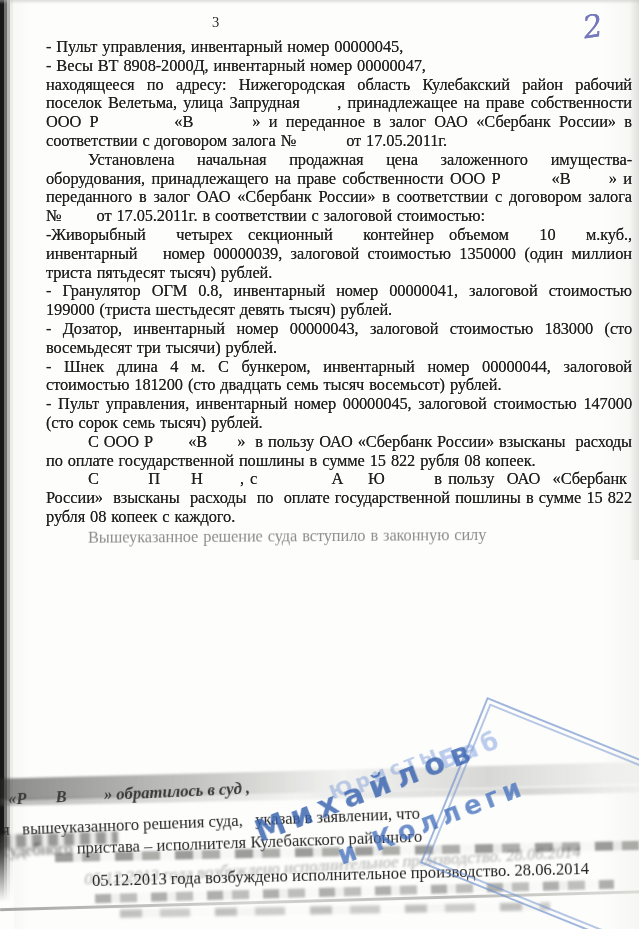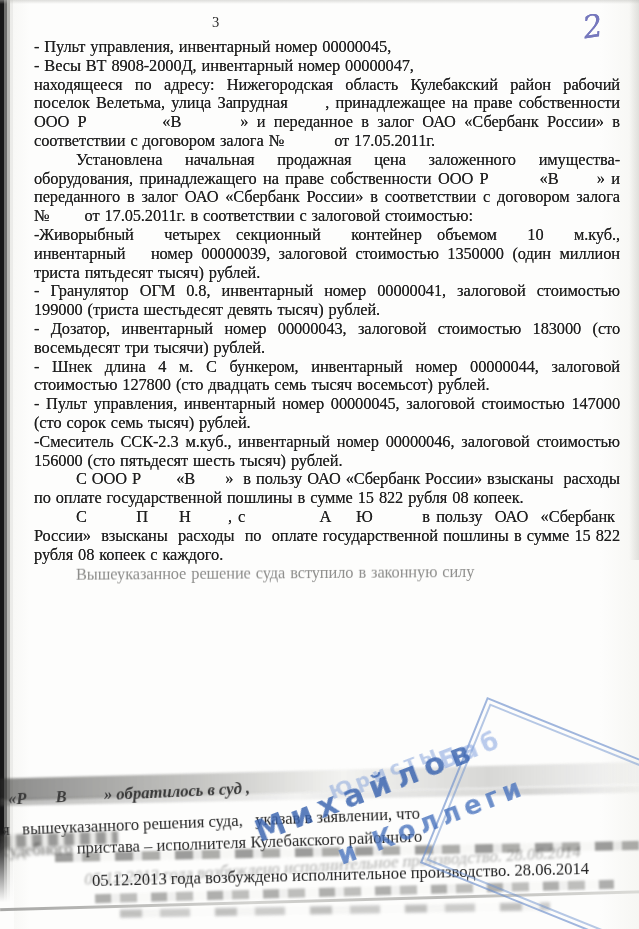--- a/index.html
+++ b/index.html
@@ -16,21 +16,21 @@
   .edge-right{position:absolute;right:0;top:0;width:10px;height:560px;
     background:linear-gradient(270deg,rgba(205,205,200,.55),rgba(205,205,200,0));}
   .edge-top{position:absolute;left:0;top:0;width:100%;height:4px;
     background:linear-gradient(180deg,rgba(190,190,186,.5),rgba(190,190,186,0));}
 
   .page-number{position:absolute;left:212px;top:14px;font-size:14.5px;color:#2a2a2a;}
   .handwritten{position:absolute;right:36px;top:8px;font-size:31px;font-style:italic;
     color:#7678bd;transform:rotate(-9deg);font-family:"DejaVu Serif",serif;
     text-shadow:0 0 .5px #7678bd;}
 
-  .content{position:absolute;left:34px;top:38px;width:586px;}
+  .content{position:absolute;left:46px;top:38px;width:586px;}
   .content p{margin:0;font-size:16.4px;line-height:18.8px;text-align:justify;
     letter-spacing:-0.1px;word-spacing:1px;color:#1e1e1e;
     text-shadow:0 0 .35px rgba(30,30,30,.8);}
   .content p.indent{text-indent:42px;}
   .content p.faint{color:#8e8e8c;filter:blur(.6px);text-shadow:none;
     transform:skewY(-.4deg);}
 
   
   .creaseA{position:absolute;left:0;top:770px;width:660px;height:22px;
     transform:rotate(-1.5deg);filter:blur(1.1px);
@@ -94,23 +94,22 @@
   <div class="handwritten">2</div>
 
   <div class="content">
     <p>- Пульт управления, инвентарный номер 00000045,</p>
     <p>- Весы ВТ 8908-2000Д, инвентарный номер 00000047,</p>
     <p>находящееся по адресу: Нижегородская область Кулебакский район рабочий поселок Велетьма, улица Запрудная&nbsp;&nbsp;&nbsp;&nbsp;&nbsp;&nbsp;, принадлежащее на праве собственности ООО Р&nbsp;&nbsp;&nbsp;&nbsp;&nbsp;&nbsp;&nbsp;&nbsp; «В&nbsp;&nbsp;&nbsp;&nbsp;&nbsp;&nbsp;&nbsp;» и переданное в залог ОАО «Сбербанк России» в соответствии с договором залога №&nbsp;&nbsp;&nbsp;&nbsp;&nbsp;&nbsp;&nbsp;&nbsp;&nbsp; от 17.05.2011г.</p>
     <p class="indent">Установлена начальная продажная цена заложенного имущества-оборудования, принадлежащего на праве собственности ООО Р&nbsp;&nbsp;&nbsp;&nbsp;&nbsp;&nbsp;&nbsp; «В&nbsp;&nbsp;&nbsp;&nbsp;&nbsp;&nbsp;» и переданного в залог ОАО «Сбербанк России» в соответствии с договором залога №&nbsp;&nbsp;&nbsp;&nbsp;&nbsp;&nbsp; от 17.05.2011г. в соответствии с залоговой стоимостью:</p>
     <p>-Живорыбный&nbsp; четырех секционный&nbsp; контейнер объемом&nbsp; 10&nbsp; м.куб., инвентарный&nbsp;&nbsp; номер 00000039, залоговой стоимостью 1350000 (один миллион триста пятьдесят тысяч) рублей.</p>
     <p>- Гранулятор ОГМ 0.8, инвентарный номер 00000041, залоговой стоимостью 199000 (триста шестьдесят девять тысяч) рублей.</p>
     <p>- Дозатор, инвентарный номер 00000043, залоговой стоимостью 183000 (сто восемьдесят три тысячи) рублей.</p>
-    <p>- Шнек длина 4 м. С бункером, инвентарный номер 00000044, залоговой стоимостью 127800 (сто двадцать семь тысяч восемьсот) рублей.</p>
+    <p>- Шнек длина 4 м. С бункером, инвентарный номер 00000044, залоговой стоимостью 181200 (сто двадцать семь тысяч восемьсот) рублей.</p>
     <p>- Пульт управления, инвентарный номер 00000045, залоговой стоимостью 147000 (сто сорок семь тысяч) рублей.</p>
-    <p>-Смеситель ССК-2.3 м.куб., инвентарный номер 00000046, залоговой стоимостью 156000 (сто пятьдесят шесть тысяч) рублей.</p>
     <p class="indent">С ООО Р&nbsp;&nbsp;&nbsp;&nbsp;&nbsp;&nbsp; «В&nbsp;&nbsp;&nbsp;&nbsp;&nbsp;&nbsp;»&nbsp; в пользу ОАО «Сбербанк России» взысканы&nbsp; расходы по оплате государственной пошлины в сумме 15 822 рубля 08 копеек.</p>
     <p class="indent">С&nbsp;&nbsp;&nbsp;&nbsp;&nbsp;&nbsp;&nbsp; П&nbsp;&nbsp;&nbsp;&nbsp; Н&nbsp;&nbsp;&nbsp;&nbsp;&nbsp;&nbsp;, с&nbsp;&nbsp;&nbsp;&nbsp;&nbsp;&nbsp;&nbsp;&nbsp;&nbsp;&nbsp;&nbsp; А&nbsp;&nbsp;&nbsp; Ю&nbsp;&nbsp;&nbsp;&nbsp;&nbsp;&nbsp;&nbsp; в пользу&nbsp; ОАО&nbsp; «Сбербанк&nbsp; России»&nbsp; взысканы&nbsp; расходы&nbsp; по&nbsp; оплате государственной пошлины в сумме 15 822 рубля 08 копеек с каждого.</p>
     <p class="indent faint">Вышеуказанное решение суда вступило в законную силу</p>
   </div>
 
   <div class="creaseA"></div>
   <div class="creaseA2"></div>
   <div class="smudgeA"></div>
   <div class="smudgeB"></div>
   <div class="smudgeC"></div>

